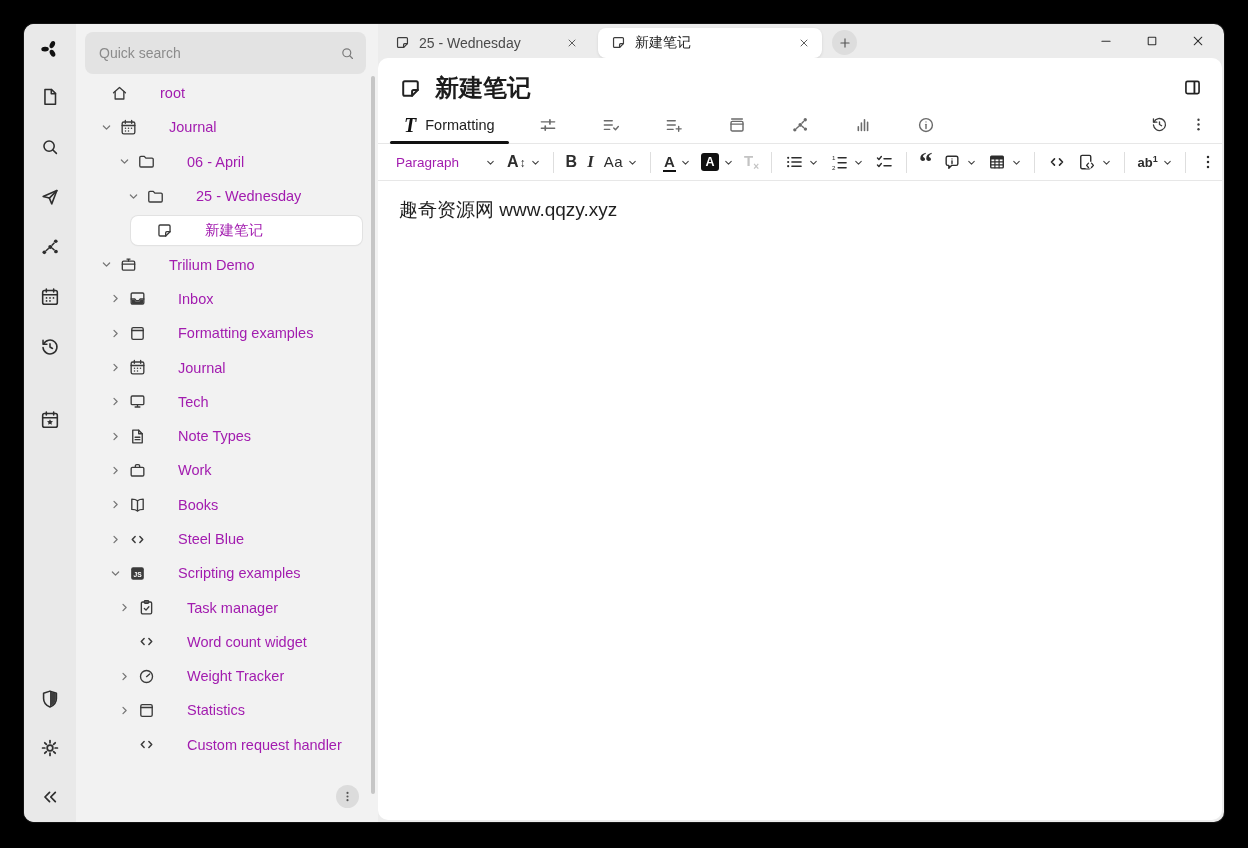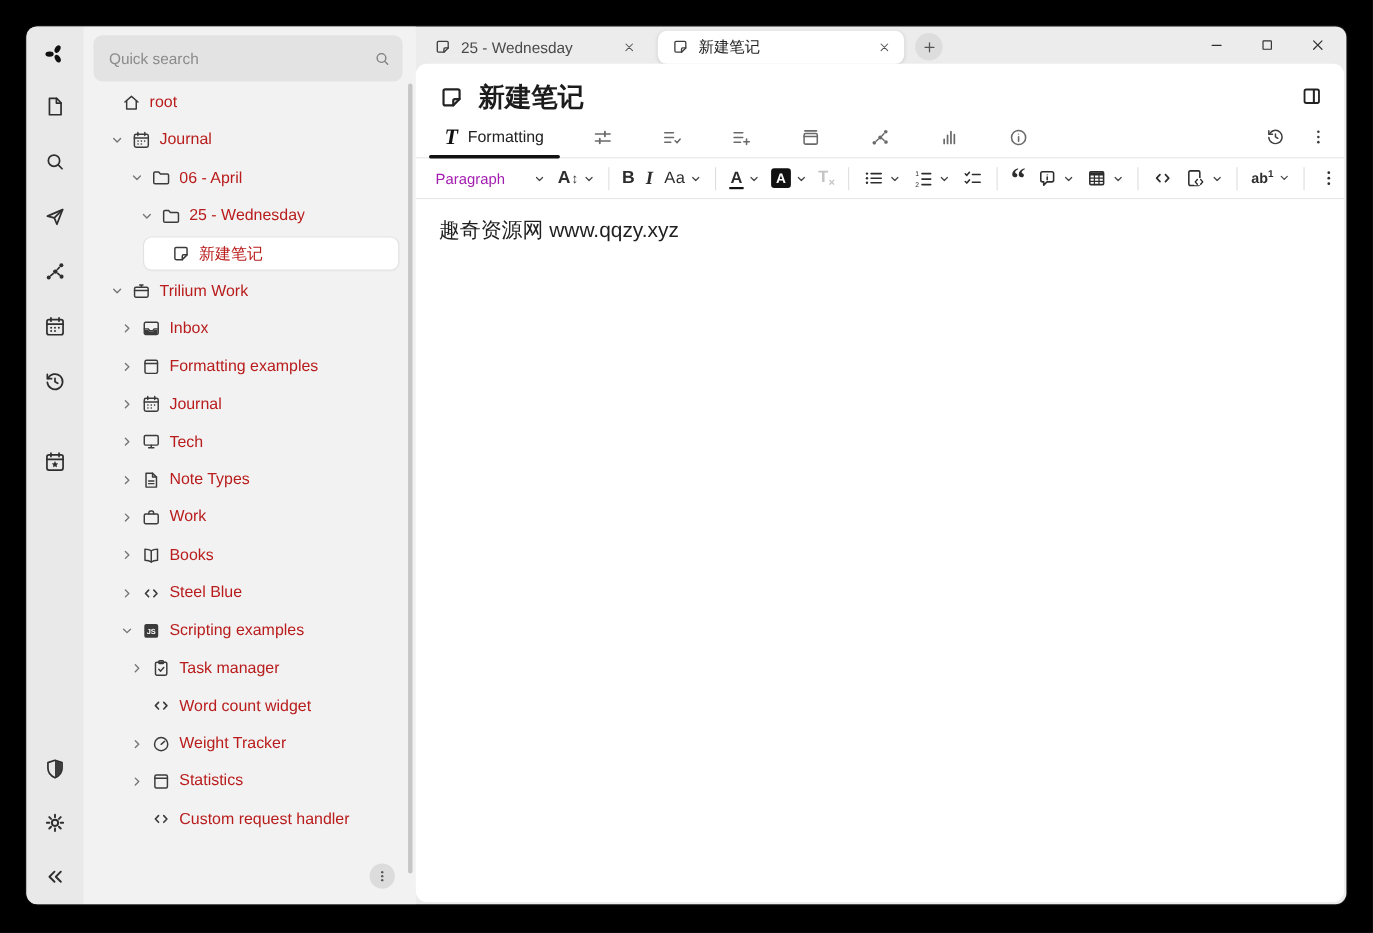--- a/index.html
+++ b/index.html
@@ -28,21 +28,21 @@
   .qsearch input::placeholder{color:#8b8b8b;}
   .qsearch .sicon{color:#7c7c7c;}
   .tree{position:absolute;left:0;right:12px;top:52px;bottom:14px;overflow:hidden;}
   .tree-row{height:34.3px;display:flex;align-items:center;padding-right:4px;cursor:pointer;}
   .row-body{flex:1;display:flex;align-items:center;height:29px;border-radius:7px;padding:0 6px 0 2px;min-width:0;}
   .tree-row.selected .row-body{background:#fff;box-shadow:0 0 0 1px #e2e2e2, 0 1px 2px rgba(0,0,0,.05);}
   .chev{width:19px;height:18px;display:flex;align-items:center;justify-content:center;color:#767676;flex:none;}
   .chev svg{width:15px;height:15px;}
   .ticon{width:20px;height:20px;margin:0 7px 0 2px;display:flex;align-items:center;justify-content:center;color:#3b3b3b;flex:none;}
   .ticon svg{width:19px;height:19px;}
-  .tlabel{font-size:14.5px;color:#b91c1c;white-space:nowrap;overflow:hidden;}
+  .tlabel{font-size:14.5px;color:#a21caf;white-space:nowrap;overflow:hidden;margin-left:24px;}
   .tree-scrollbar{position:absolute;right:3px;top:52px;bottom:28px;width:4px;background:#c6c6c6;border-radius:2px;}
   .tree-fab{position:absolute;right:19px;bottom:14px;width:23px;height:23px;border-radius:50%;
     background:#dcdcdc;display:flex;align-items:center;justify-content:center;color:#555;cursor:pointer;}
   .tree-fab svg{width:15px;height:15px;}
 
   
   .main{position:absolute;left:354px;top:0;right:0;bottom:0;}
   .tabbar{position:absolute;left:0;right:0;top:0;height:34px;display:flex;align-items:center;}
   .tab{display:flex;align-items:center;height:30px;margin-top:3px;padding:0 10px 0 12px;border-radius:8px;
     font-size:14px;color:#4a4a4a;cursor:pointer;flex:none;}
@@ -319,21 +319,21 @@
               <svg viewBox="0 0 24 24" fill="none" stroke="currentColor" stroke-width="2" stroke-linecap="round" stroke-linejoin="round">
                 <path d="M7 9.6 12 14.6 17 9.6"></path>
               </svg>
             </span>
             <span class="ticon">
               <svg viewBox="0 0 24 24" fill="none" stroke="currentColor" stroke-width="1.7" stroke-linecap="round" stroke-linejoin="round">
                 <rect x="4.2" y="7.8" width="15.6" height="11.4" rx="1.6"></rect>
                 <path d="M4.2 11.6h15.6M12 7.8V5.2M10.1 5.2h3.8"></path>
               </svg>
             </span>
-            <span class="tlabel">Trilium Work</span>
+            <span class="tlabel">Trilium Demo</span>
           </div>
         </div>
         <div class="tree-row" style="padding-left: 28px;">
           <div class="row-body">
             <span class="chev">
               <svg viewBox="0 0 24 24" fill="none" stroke="currentColor" stroke-width="2" stroke-linecap="round" stroke-linejoin="round">
                 <path d="M9.6 7 14.6 12 9.6 17"></path>
               </svg>
             </span>
             <span class="ticon">

